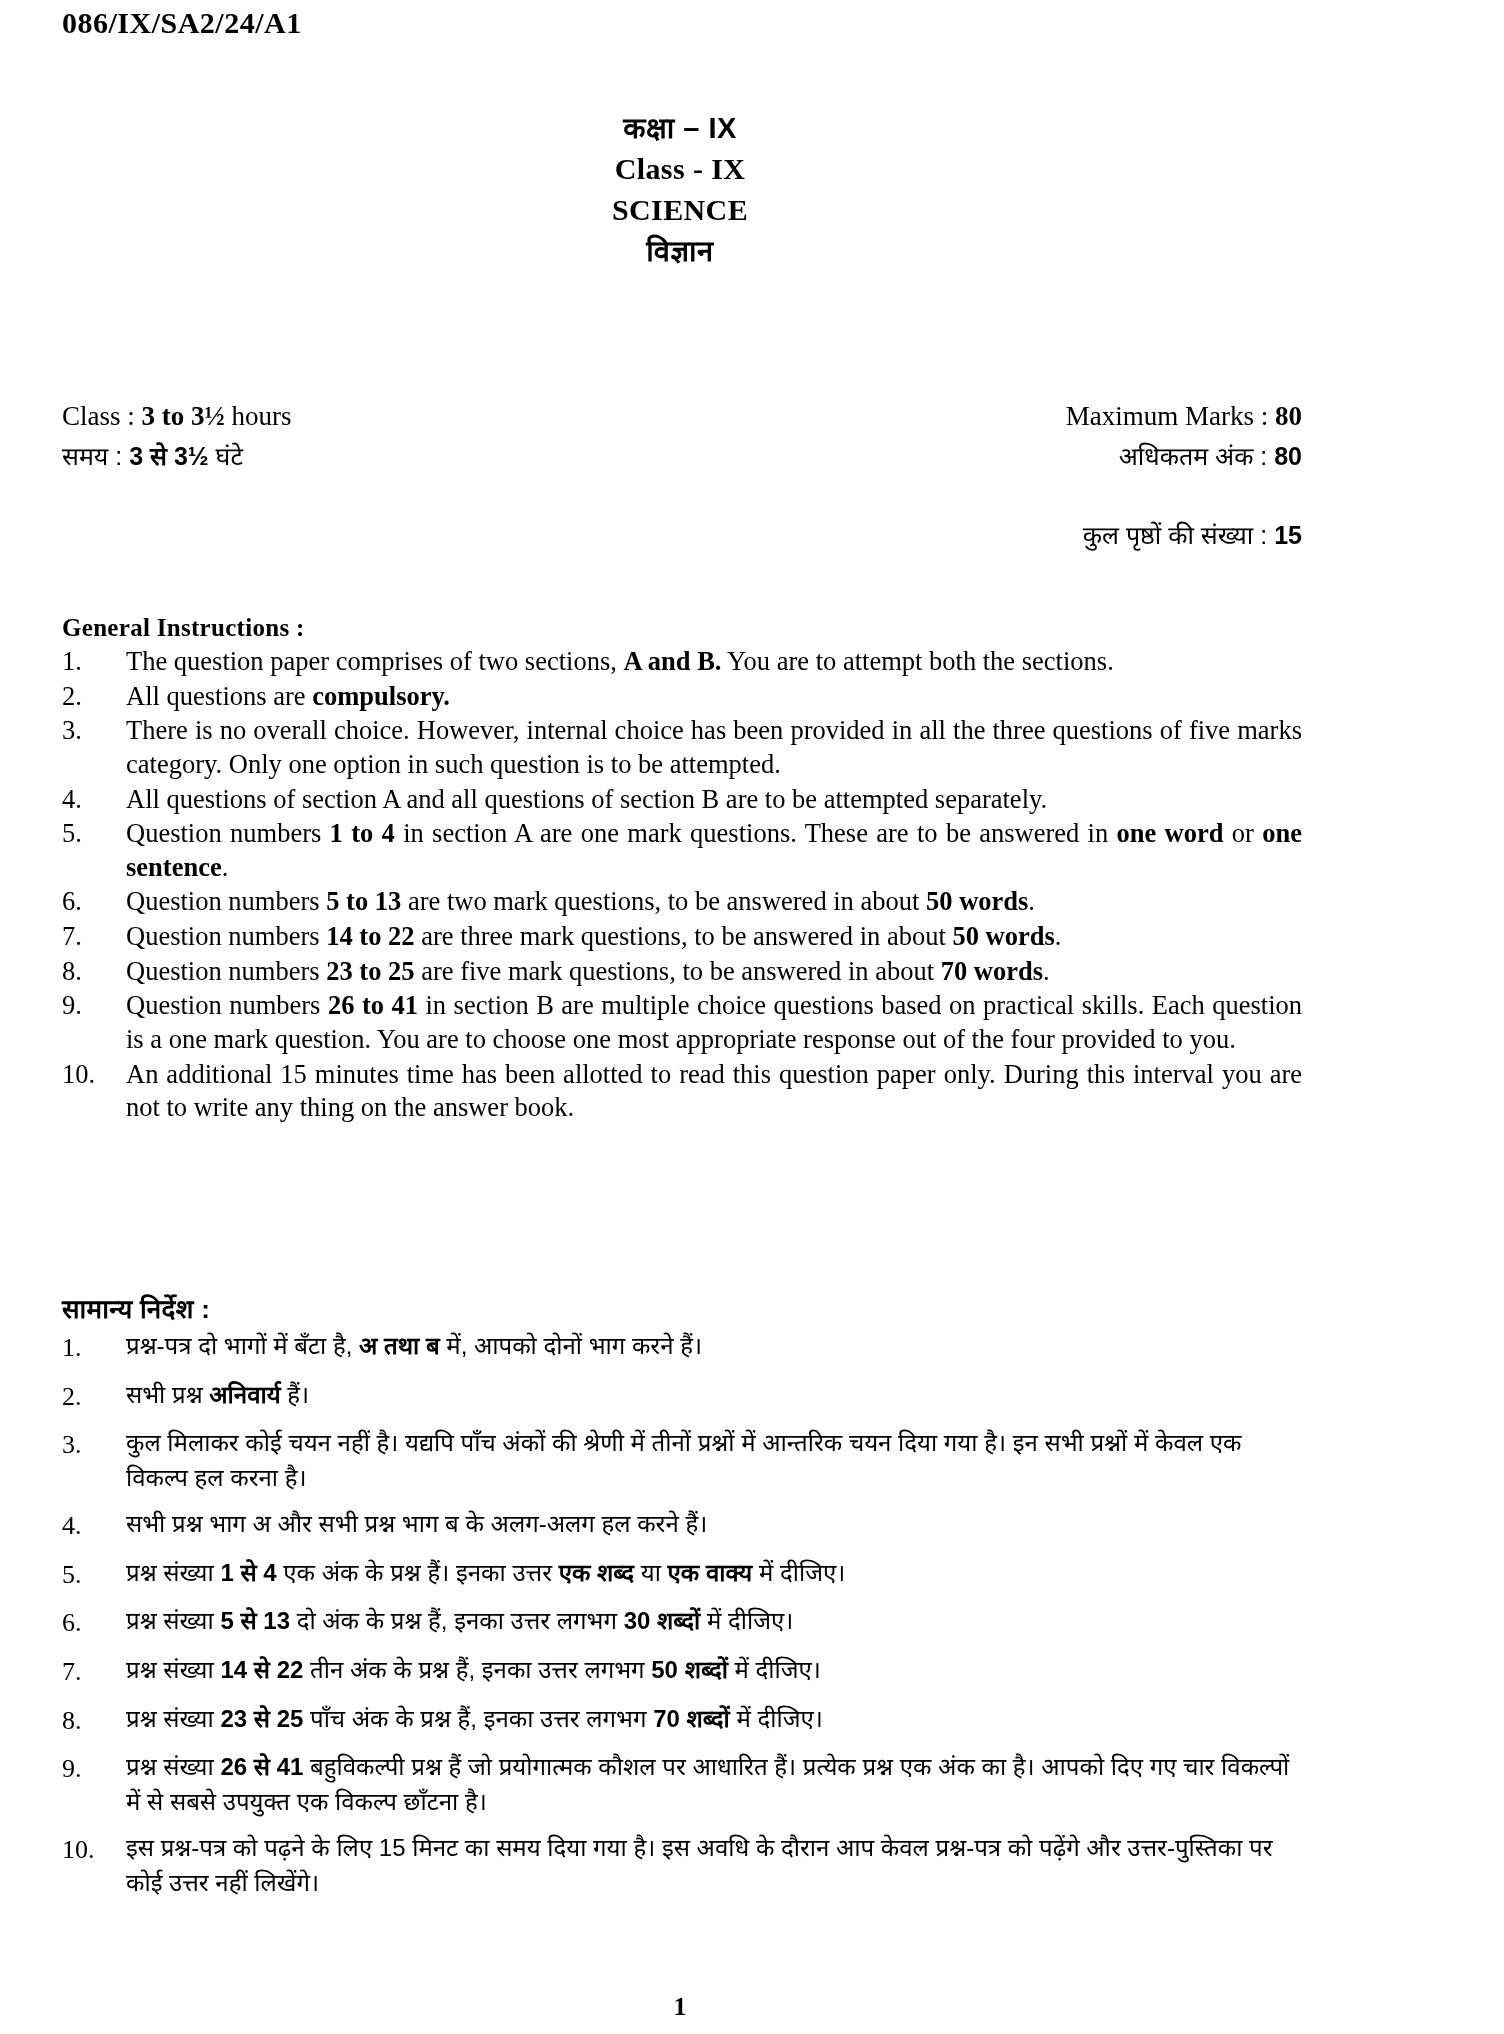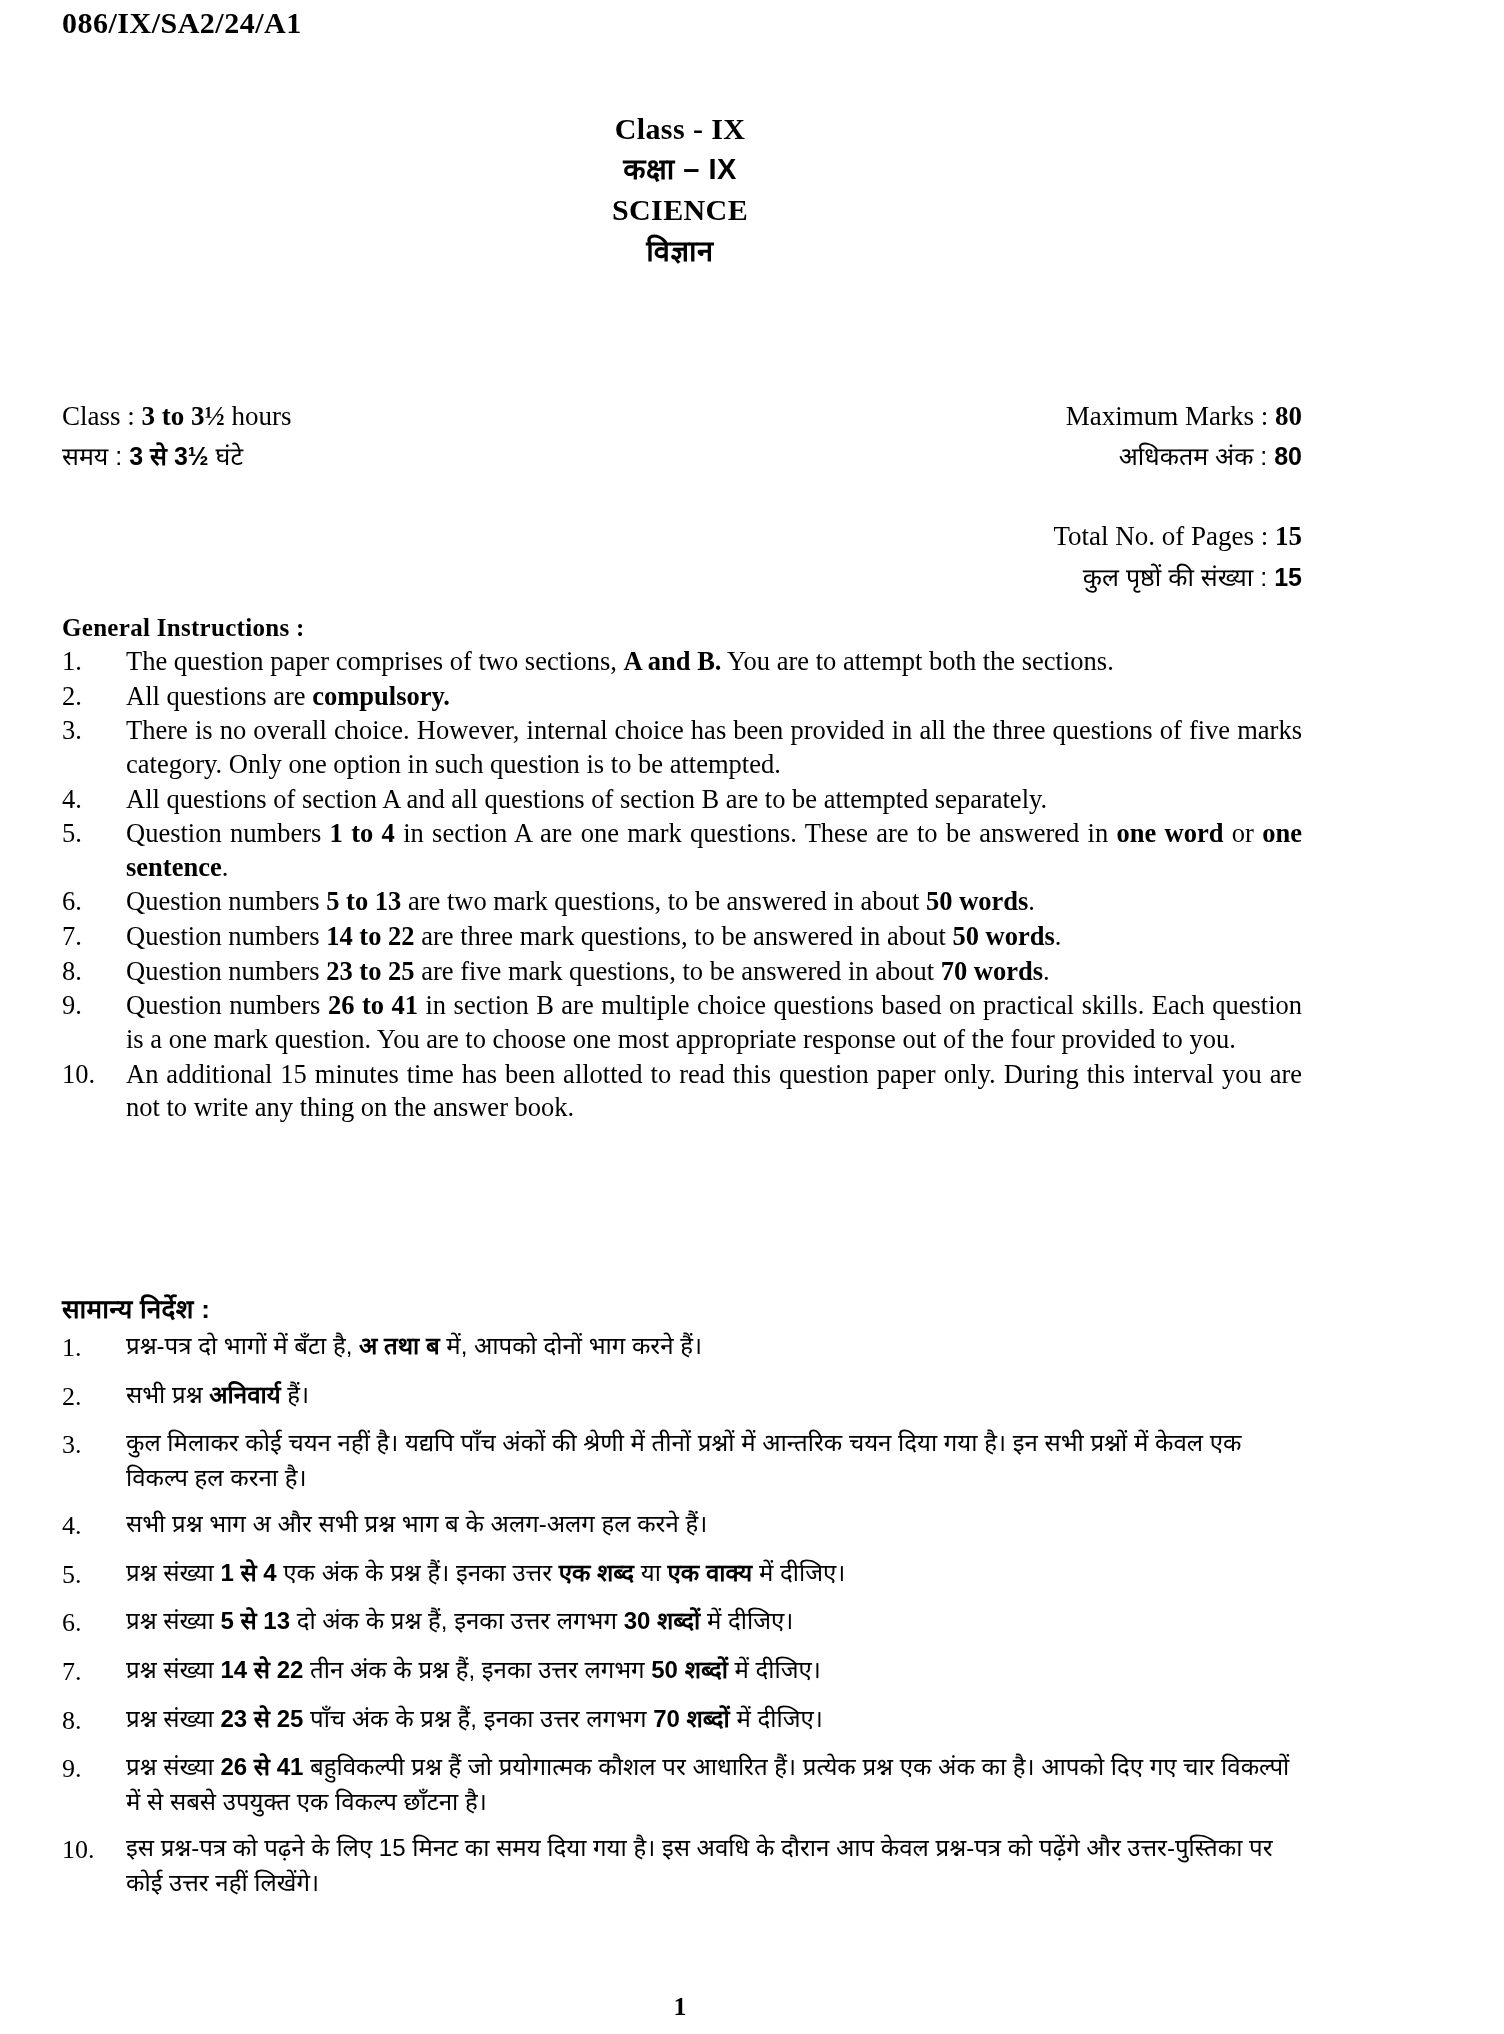--- a/index.html
+++ b/index.html
@@ -154,39 +154,38 @@
   }
 </style>
 </head>
 <body>
 
 <div class="page">
 
   <div class="paper-code">086/IX/SA2/24/A1</div>
 
   <div class="title-block">
+    <div class="title-line hindi">कक्षा – IX</div>
     <div class="title-line">Class - IX</div>
-    <div class="title-line hindi">कक्षा – IX</div>
     <div class="title-line">SCIENCE</div>
     <div class="title-line hindi">विज्ञान</div>
   </div>
 
   <div class="meta">
     <div class="meta-row">
       <div class="meta-left"><span>Class : </span><span class="b">3 to 3½</span><span> hours</span></div>
       <div class="meta-right"><span>Maximum Marks : </span><span class="b">80</span></div>
     </div>
     <div class="meta-row">
       <div class="meta-left hi"><span>समय : </span><span class="b">3 से 3½</span><span> घंटे</span></div>
       <div class="meta-right hi"><span>अधिकतम अंक : </span><span class="b">80</span></div>
     </div>
   </div>
 
   <div class="meta-pages">
-    <div><span>Total No. of Pages : </span><span class="b">15</span></div>
     <div class="hi"><span>कुल पृष्ठों की संख्या : </span><span class="b">15</span></div>
   </div>
 
   <div class="section en">
     <div class="sec-head">General Instructions :</div>
     <ol class="instr">
       <li>
           <span class="num">1.</span>
           <span class="txt">The question paper comprises of two sections, <b>A and B.</b> You are to attempt both the sections.</span>
         </li>

